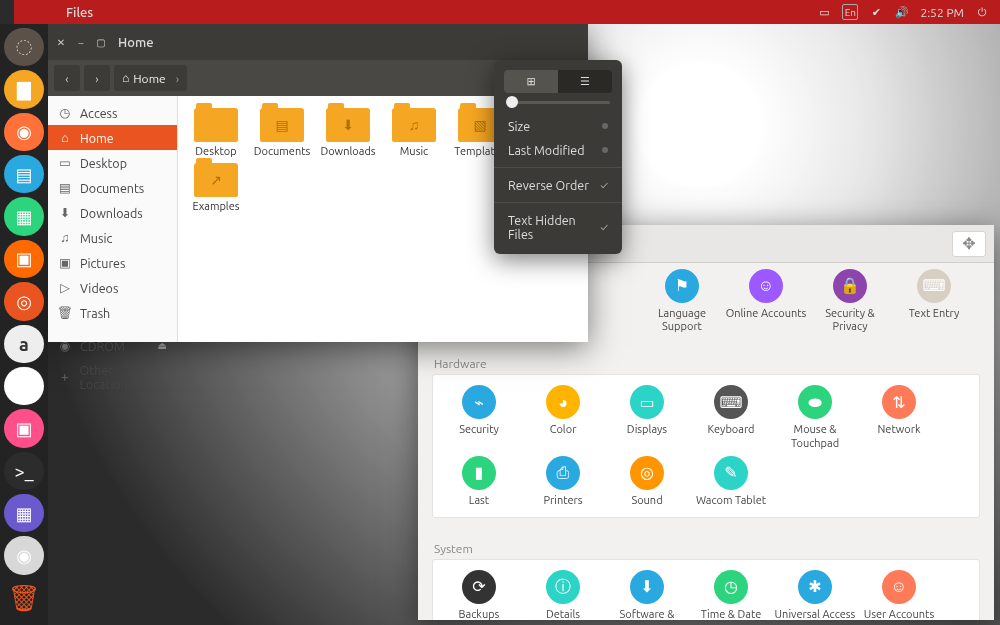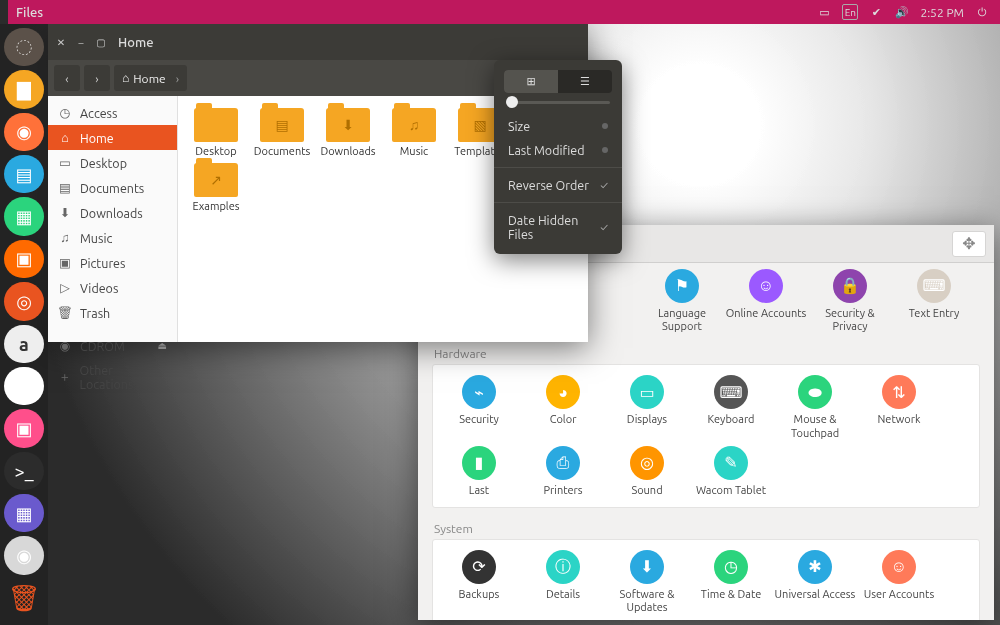--- a/index.html
+++ b/index.html
@@ -6,21 +6,21 @@
 body { width: 1000px; height: 625px; overflow: hidden; background: #888; position: relative; }
 
 
 .wallpaper { position: absolute; inset: 0; background:
   radial-gradient(circle at 70% 20%, #fff 0%, #ddd 20%, #888 50%, #333 80%),
   linear-gradient(135deg, #eee 0%, #444 100%);
   filter: contrast(1.1) grayscale(1);
 }
 
 
-.menubar { position: absolute; top: 0; left: 8px; right: 0; height: 24px; background: #be185d; color: #ddd; display: flex; align-items: center; font-size: 13px; z-index: 100; }
+.menubar { position: absolute; top: 0; left: 14px; right: 0; height: 24px; background: #b91c1c; color: #ddd; display: flex; align-items: center; font-size: 13px; z-index: 100; padding-left: 44px; }
 .menubar .title { padding-left: 8px; font-weight: 500; }
 .menubar .tray { margin-left: auto; display: flex; align-items: center; gap: 10px; padding-right: 10px; }
 .menubar .tray .ind { width: 16px; height: 16px; display: flex; align-items: center; justify-content: center; font-size: 11px; }
 .menubar .tray .kbd { border: 1px solid #aaa; border-radius: 2px; padding: 0 3px; font-size: 10px; line-height: 13px; }
 .menubar .clock { font-size: 12px; }
 
 
 .launcher { position: absolute; top: 24px; left: 0; bottom: 0; width: 48px; background: rgba(30,30,30,0.55); display: flex; flex-direction: column; align-items: center; padding-top: 4px; gap: 4px; z-index: 50; }
 .launcher .lico { width: 40px; height: 40px; border-radius: 20px; display: flex; align-items: center; justify-content: center; font-size: 18px; color: #fff; position: relative; }
 .launcher .trash { margin-top: auto; margin-bottom: 8px; }
@@ -62,21 +62,21 @@
 .popover .pitem .dot { margin-left:auto; width:6px; height:6px; border-radius:50%; background:#666; }
 .popover .pitem.sel .dot { background:#e95420; }
 .popover .pitem .chk { margin-left:auto; font-size:11px; color:#aaa; }
 .popover .psep { height:1px; background:#4d4c48; margin:5px 0; }
 
 
 .settings-window { position: absolute; top: 225px; left: 418px; width: 576px; height: 395px; background: #f2f1f0; box-shadow: 0 6px 30px rgba(0,0,0,0.5); z-index: 30; display:flex; flex-direction:column; }
 .settings-tb { height: 38px; background: #e8e7e6; border-bottom:1px solid #d0cfce; display:flex; align-items:center; padding: 0 8px; }
 .settings-tb .search { margin-left:auto; width:34px; height:26px; background:#fff; border:1px solid #d6d5d4; border-radius:3px; display:flex; align-items:center; justify-content:center; color:#888; }
 .settings-body { flex:1; overflow:hidden; padding: 0 14px 10px; }
-.settings-body .cat { margin-top: 10px; }
+.settings-body .cat { margin-top: 20px; }
 .settings-body .cat-label { font-size: 12px; color: #888; padding: 4px 2px; }
 .settings-grid { display:flex; flex-wrap:wrap; gap: 6px 0; background:#fff; border:1px solid #e4e3e2; border-radius:3px; padding: 10px 4px; }
 .settings-grid.noborder { background:transparent; border:none; padding: 6px 4px 0; }
 .sicon { width: 84px; display:flex; flex-direction:column; align-items:center; gap:4px; font-size:11px; color:#444; text-align:center; line-height:1.2; }
 .sicon .bubble { width:34px; height:34px; border-radius:50%; display:flex; align-items:center; justify-content:center; color:#fff; font-size:16px; }
 </style>
 </head>
 <body>
 
 <div class="wallpaper"></div>
@@ -348,16 +348,16 @@
         <span class="dot"></span>
       </div>
     </div>
   <div class="psep"></div>
   <div class="pitem">
     <span>Reverse Order</span>
       <span class="chk">✓</span>
   </div>
   <div class="psep"></div>
   <div class="pitem">
-    <span>Date Hidden Files</span>
+    <span>Text Hidden Files</span>
       <span class="chk">✓</span>
   </div>
 </div>
 
 </body></html>

